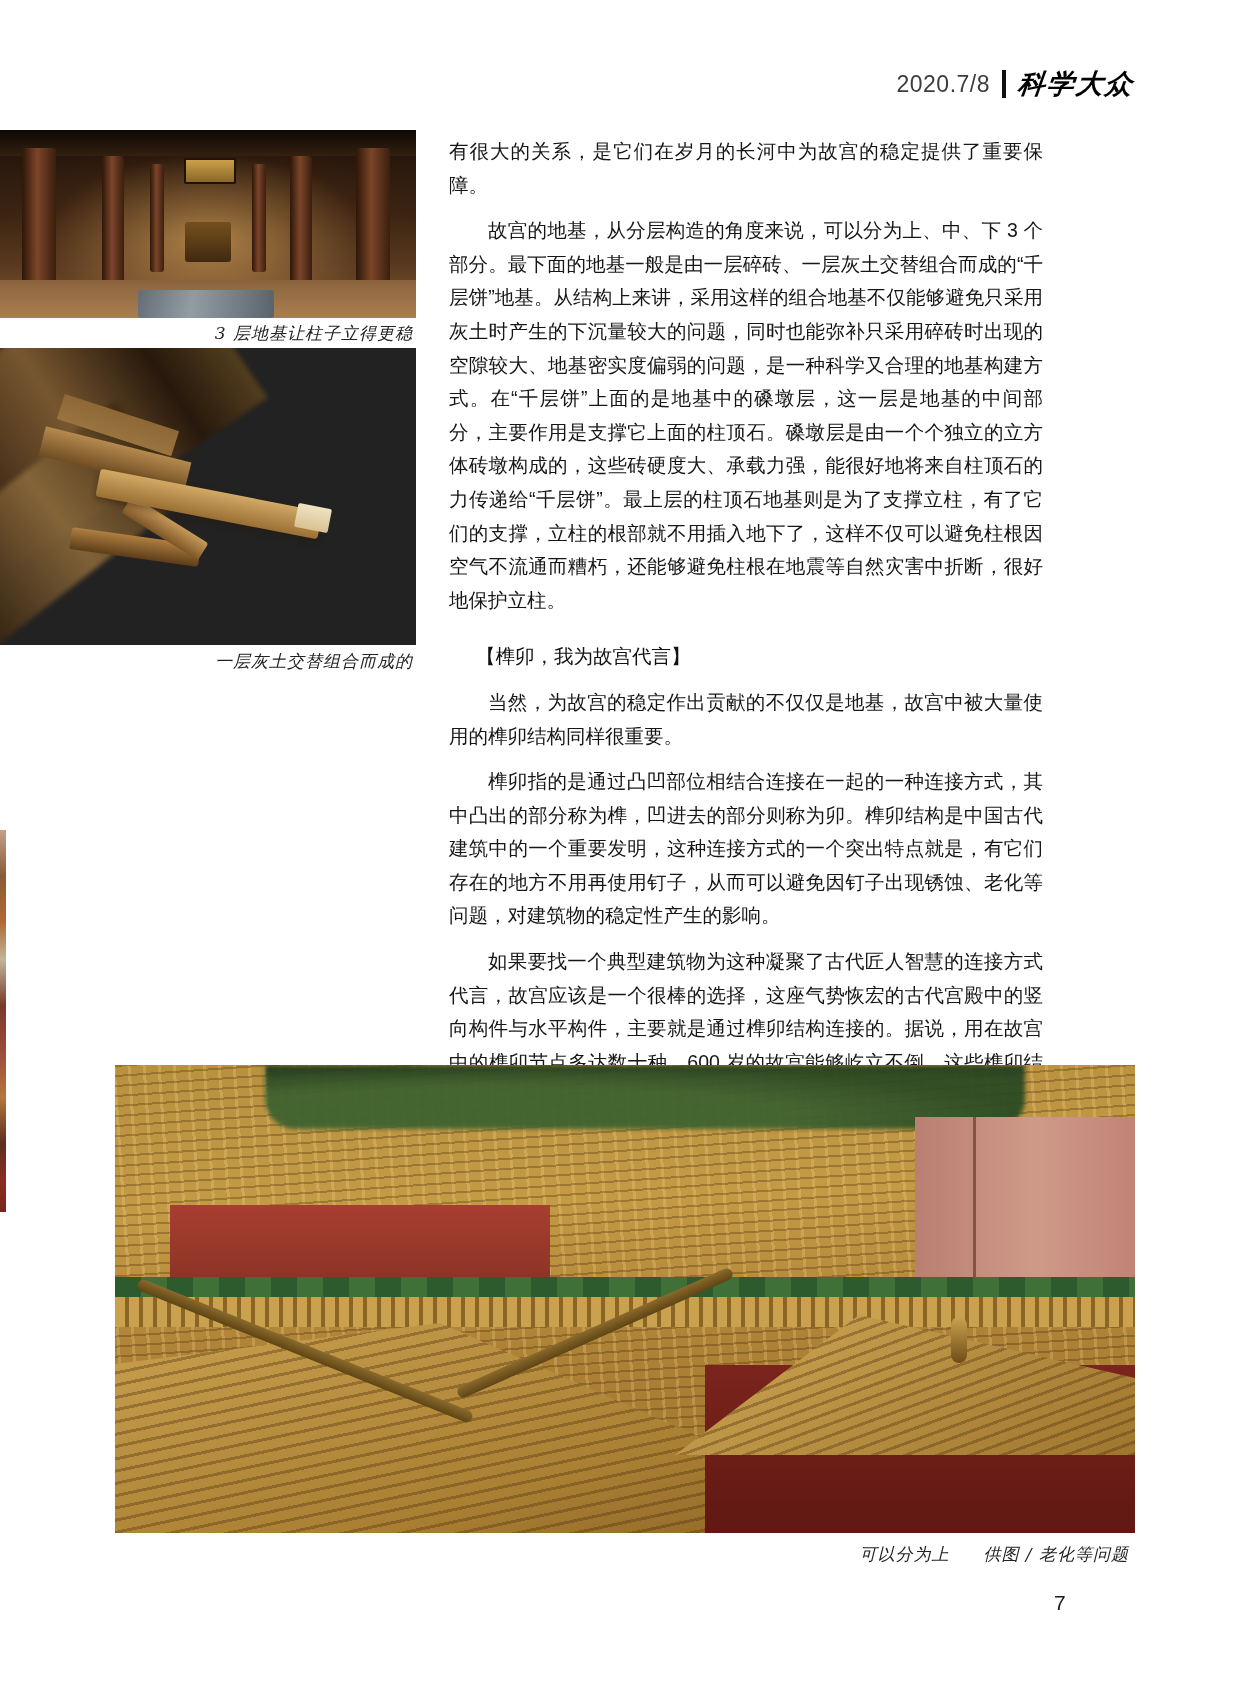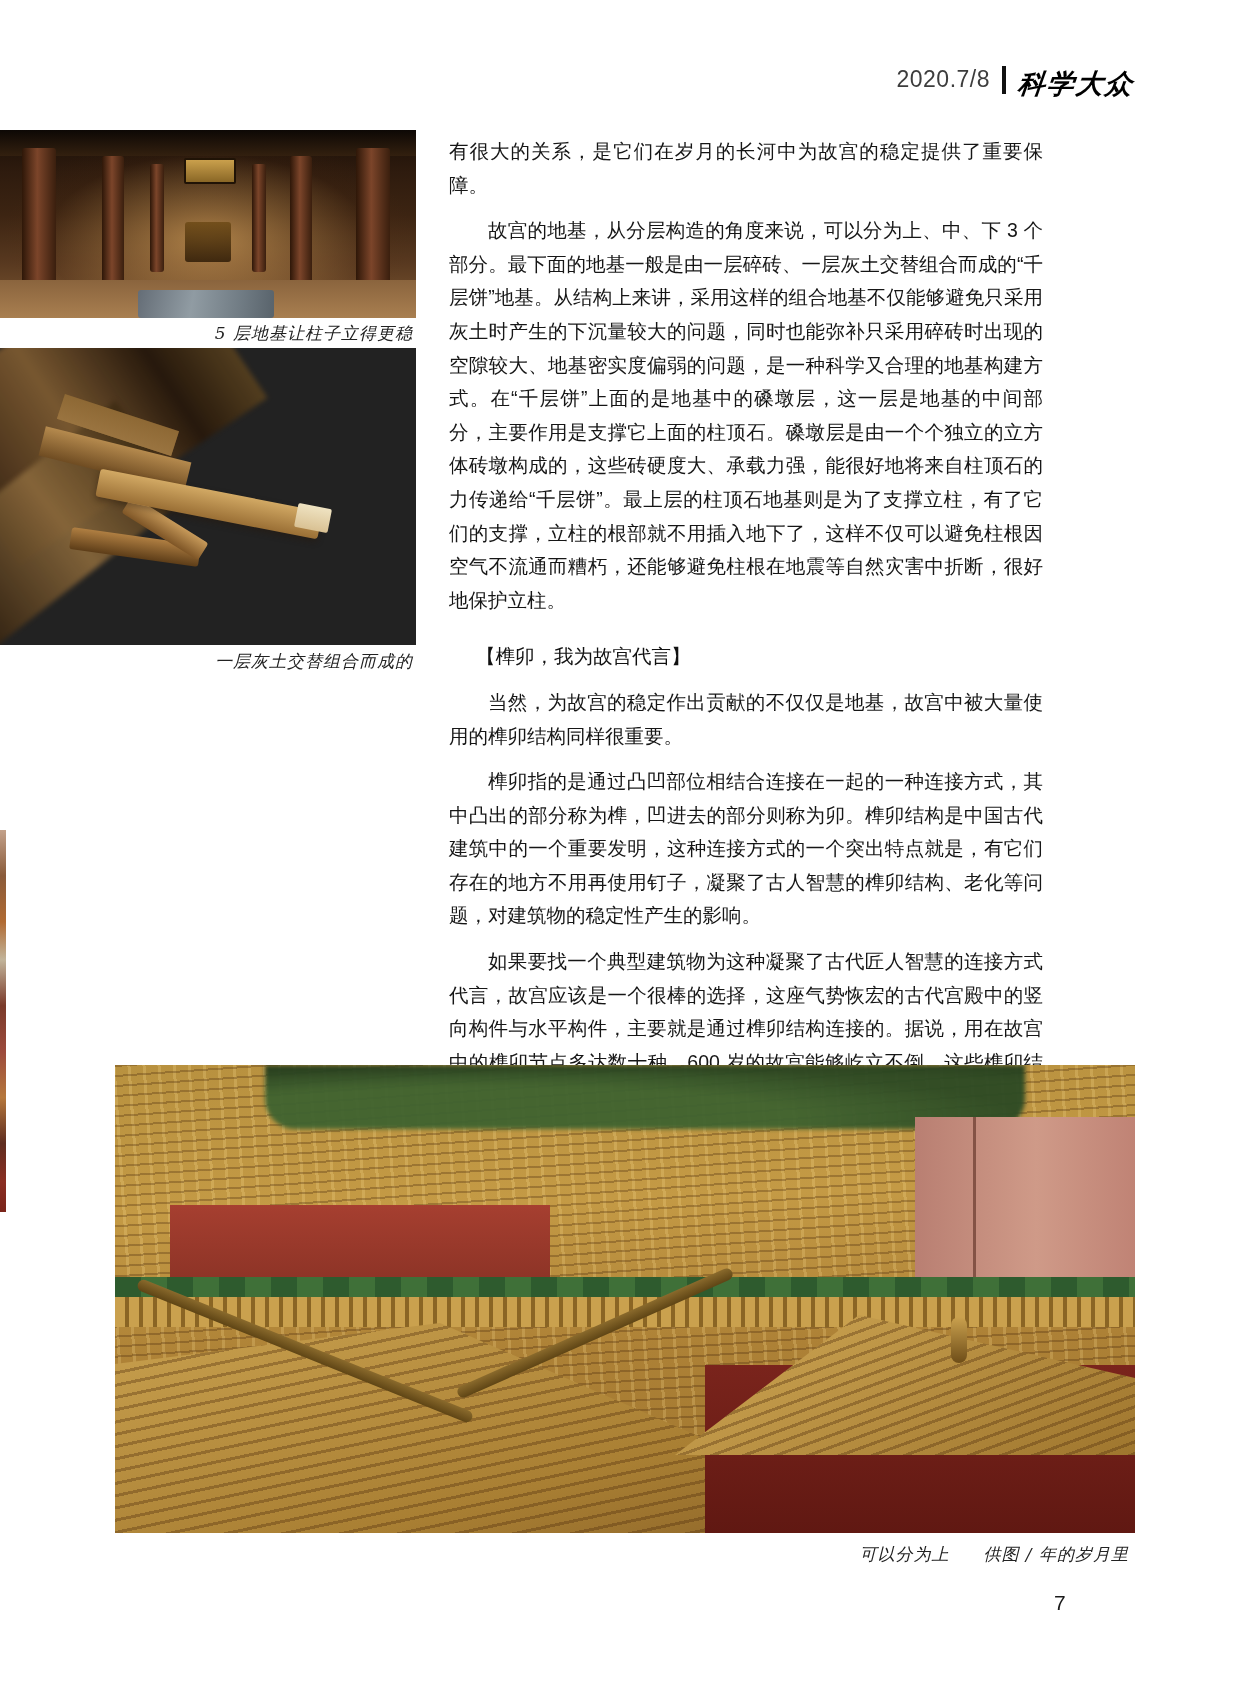--- a/index.html
+++ b/index.html
@@ -2,21 +2,21 @@
 <html><head>
 <meta charset="utf-8">
 <style>
   html,body{margin:0;padding:0;}
   body{
     width:1240px;height:1683px;position:relative;background:#ffffff;
     font-family:"Liberation Sans","DejaVu Sans",sans-serif;overflow:hidden;
   }
   
   .page-header{
-    position:absolute;top:66px;right:106px;display:flex;align-items:flex-start;gap:12px;
+    position:absolute;top:66px;right:106px;display:flex;align-items:center;gap:12px;
   }
   .issue-text{font-size:23px;color:#3d3d3d;letter-spacing:.5px;}
   .header-divider{width:4px;height:28px;background:#111;}
   .magazine-logo{
     font-family:"DejaVu Serif","Liberation Serif",serif;font-weight:bold;font-style:italic;
     font-size:27px;color:#000;letter-spacing:2px;transform:skewX(-6deg);
   }
   
   .photo{position:absolute;overflow:hidden;background:#222;}
   #photo1{left:0;top:130px;width:416px;height:188px;}
@@ -142,41 +142,41 @@
   <div class="p1-col c1"></div>
   <div class="p1-col c2"></div>
   <div class="p1-col c3"></div>
   <div class="p1-col c4"></div>
   <div class="p1-col c5"></div>
   <div class="p1-col c6"></div>
   <div class="p1-floor"></div>
   <div class="p1-carpet"></div>
   <div class="p1-throne"></div>
 </div>
-<div class="photo-caption" id="caption1">5 层地基让柱子立得更稳</div>
+<div class="photo-caption" id="caption1">3 层地基让柱子立得更稳</div>
 
 <div class="photo" id="photo2">
   <div class="p2-base"></div>
   <div class="p2-beam-a p2-blur"></div>
   <div class="p2-beam-b p2-blur"></div>
   <div class="p2-stack1"></div>
   <div class="p2-stack2"></div>
   <div class="p2-peg2"></div>
   <div class="p2-peg1"></div>
   <div class="p2-tenon"></div>
   <div class="p2-tenon-end"></div>
 </div>
 <div class="photo-caption" id="caption2">一层灰土交替组合而成的</div>
 
 <div class="article-col">
     <p class="no-indent">有很大的关系，是它们在岁月的长河中为故宫的稳定提供了重要保障。</p>
     <p>故宫的地基，从分层构造的角度来说，可以分为上、中、下 3 个部分。最下面的地基一般是由一层碎砖、一层灰土交替组合而成的“千层饼”地基。从结构上来讲，采用这样的组合地基不仅能够避免只采用灰土时产生的下沉量较大的问题，同时也能弥补只采用碎砖时出现的空隙较大、地基密实度偏弱的问题，是一种科学又合理的地基构建方式。在“千层饼”上面的是地基中的磉墩层，这一层是地基的中间部分，主要作用是支撑它上面的柱顶石。磉墩层是由一个个独立的立方体砖墩构成的，这些砖硬度大、承载力强，能很好地将来自柱顶石的力传递给“千层饼”。最上层的柱顶石地基则是为了支撑立柱，有了它们的支撑，立柱的根部就不用插入地下了，这样不仅可以避免柱根因空气不流通而糟朽，还能够避免柱根在地震等自然灾害中折断，很好地保护立柱。</p>
     <h3>【榫卯，我为故宫代言】</h3>
     <p>当然，为故宫的稳定作出贡献的不仅仅是地基，故宫中被大量使用的榫卯结构同样很重要。</p>
-    <p>榫卯指的是通过凸凹部位相结合连接在一起的一种连接方式，其中凸出的部分称为榫，凹进去的部分则称为卯。榫卯结构是中国古代建筑中的一个重要发明，这种连接方式的一个突出特点就是，有它们存在的地方不用再使用钉子，凝聚了古人智慧的榫卯结构、老化等问题，对建筑物的稳定性产生的影响。</p>
+    <p>榫卯指的是通过凸凹部位相结合连接在一起的一种连接方式，其中凸出的部分称为榫，凹进去的部分则称为卯。榫卯结构是中国古代建筑中的一个重要发明，这种连接方式的一个突出特点就是，有它们存在的地方不用再使用钉子，从而可以避免因钉子出现锈蚀、老化等问题，对建筑物的稳定性产生的影响。</p>
     <p>如果要找一个典型建筑物为这种凝聚了古代匠人智慧的连接方式代言，故宫应该是一个很棒的选择，这座气势恢宏的古代宫殿中的竖向构件与水平构件，主要就是通过榫卯结构连接的。据说，用在故宫中的榫卯节点多达数十种。600 岁的故宫能够屹立不倒，这些榫卯结构同样功不可没，是它们严丝合缝的配合给风雨洗礼中的故宫提供了保障。</p>
     <h3>【琉璃瓦的智慧】</h3>
     <p>作为中国宫殿建筑的典范，雄伟壮丽的故宫有很多让人们为之倾倒的地方，</p>
   </div>
 
 <div class="bleed-strip"></div>
 
 <div class="photo" id="photo3">
   <div class="p3-base"></div>
   <div class="p3-trees"></div>
@@ -186,16 +186,16 @@
   <div class="p3-ridge-green"></div>
   <div class="p3-eave"></div>
   <div class="p3-roof-left"></div>
   <div class="p3-ridge-diag1"></div>
   <div class="p3-ridge-diag2"></div>
   <div class="p3-darkwall"></div>
   <div class="p3-roof-right"></div>
   <div class="p3-finial"></div>
 </div>
 <div class="photo-caption" id="caption3">
-  <span>可以分为上</span><span class="credit">供图 / 年的岁月里</span>
+  <span>可以分为上</span><span class="credit">供图 / 老化等问题</span>
 </div>
 
 <div class="page-number">7</div>
 
 </body></html>

